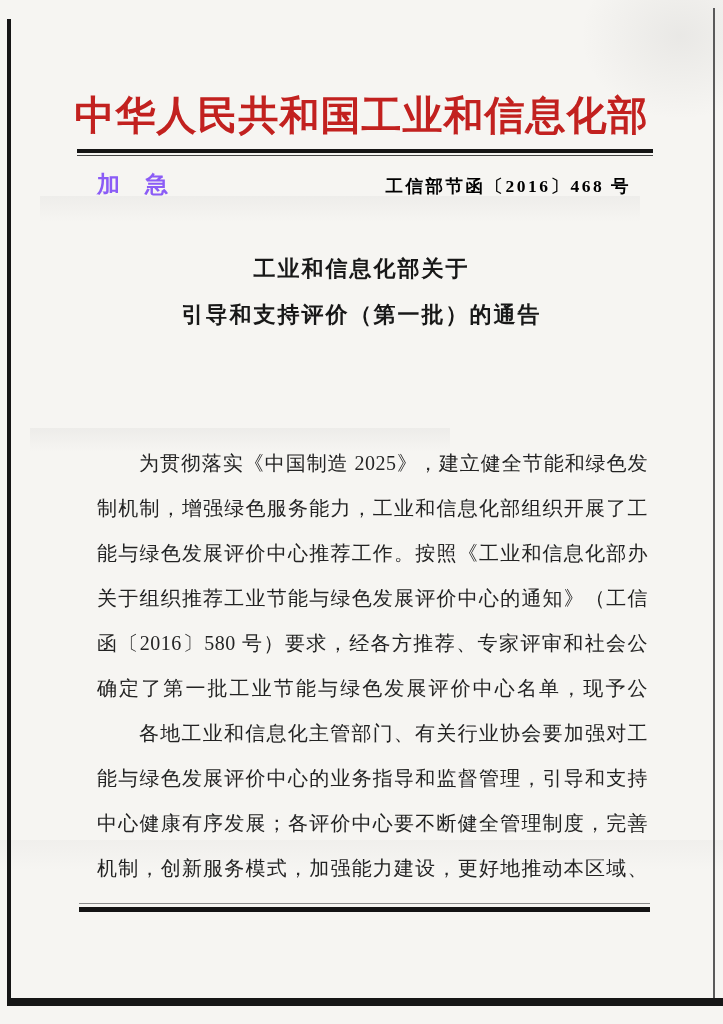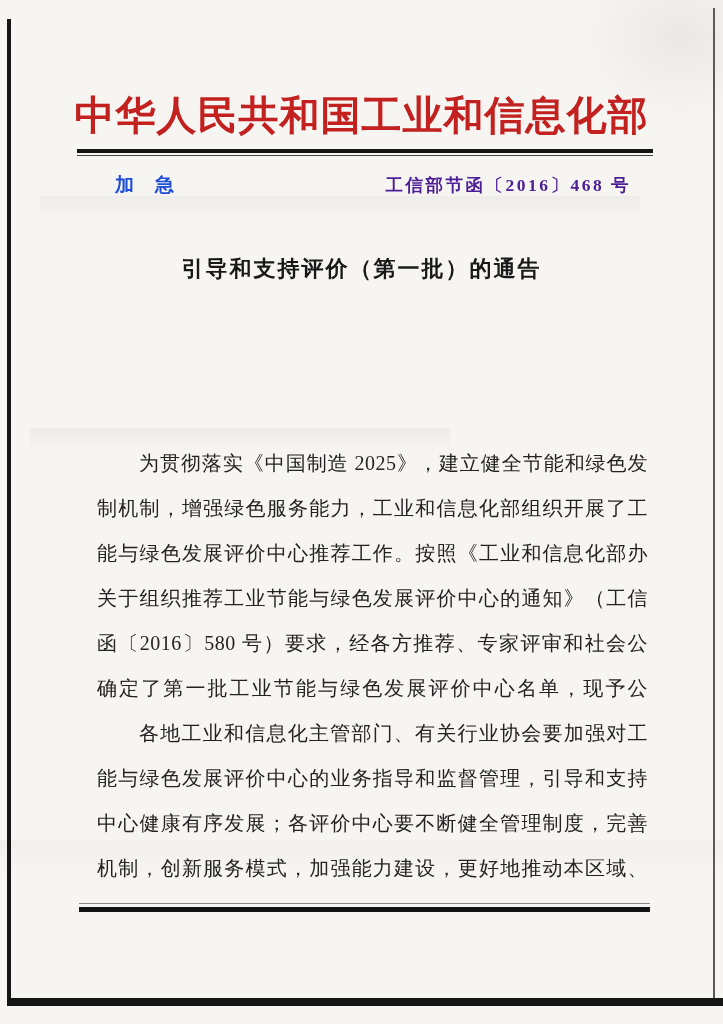--- a/index.html
+++ b/index.html
@@ -38,22 +38,22 @@
   .header-rule{position:absolute;left:77px;top:149px;width:576px;}
   .header-rule .thick{height:4px;background:#151515;}
   .header-rule .thin{height:1px;background:#444;margin-top:2px;}
 
   .meta-row{
     position:absolute;left:77px;top:171px;width:576px;
     box-sizing:border-box;padding:0 22px 0 20px;
     display:flex;justify-content:space-between;align-items:baseline;
     line-height:28px;
   }
-  .urgency{font-size:19px;font-weight:bold;color:#1d4ed8;letter-spacing:1px;white-space:nowrap;margin-left:18px;}
-  .doc-number{font-size:17.5px;font-weight:600;color:#4c1d95;letter-spacing:2.5px;white-space:nowrap;}
+  .urgency{font-size:23px;font-weight:bold;color:#8b5cf6;letter-spacing:1px;white-space:nowrap;}
+  .doc-number{font-size:17.5px;font-weight:600;color:#000000;letter-spacing:2.5px;white-space:nowrap;}
 
   .notice-title{
     position:absolute;left:0;top:246px;width:723px;
     text-align:center;font-weight:bold;color:#181818;
     font-size:22px;line-height:46px;letter-spacing:2px;
   }
   .notice-title .t-line{height:46px;white-space:nowrap;}
 
   .body-text{
     position:absolute;left:97px;top:441px;width:551px;
@@ -91,20 +91,21 @@
     <div class="thick"></div>
     <div class="thin"></div>
   </div>
 
   <div class="meta-row">
     <span class="urgency">加　急</span>
     <span class="doc-number">工信部节函〔2016〕468 号</span>
   </div>
 
   <div class="notice-title">
+    <div class="t-line">工业和信息化部关于</div>
     <div class="t-line">引导和支持评价（第一批）的通告</div>
   </div>
 
   <div class="body-text">
     <div class="b-line first">为贯彻落实《中国制造 2025》，建立健全节能和绿色发展体</div>
     <div class="b-line">制机制，增强绿色服务能力，工业和信息化部组织开展了工业节</div>
     <div class="b-line">能与绿色发展评价中心推荐工作。按照《工业和信息化部办公厅</div>
     <div class="b-line">关于组织推荐工业节能与绿色发展评价中心的通知》（工信厅节</div>
     <div class="b-line">函〔2016〕580 号）要求，经各方推荐、专家评审和社会公示，</div>
     <div class="b-line">确定了第一批工业节能与绿色发展评价中心名单，现予公布。</div>

